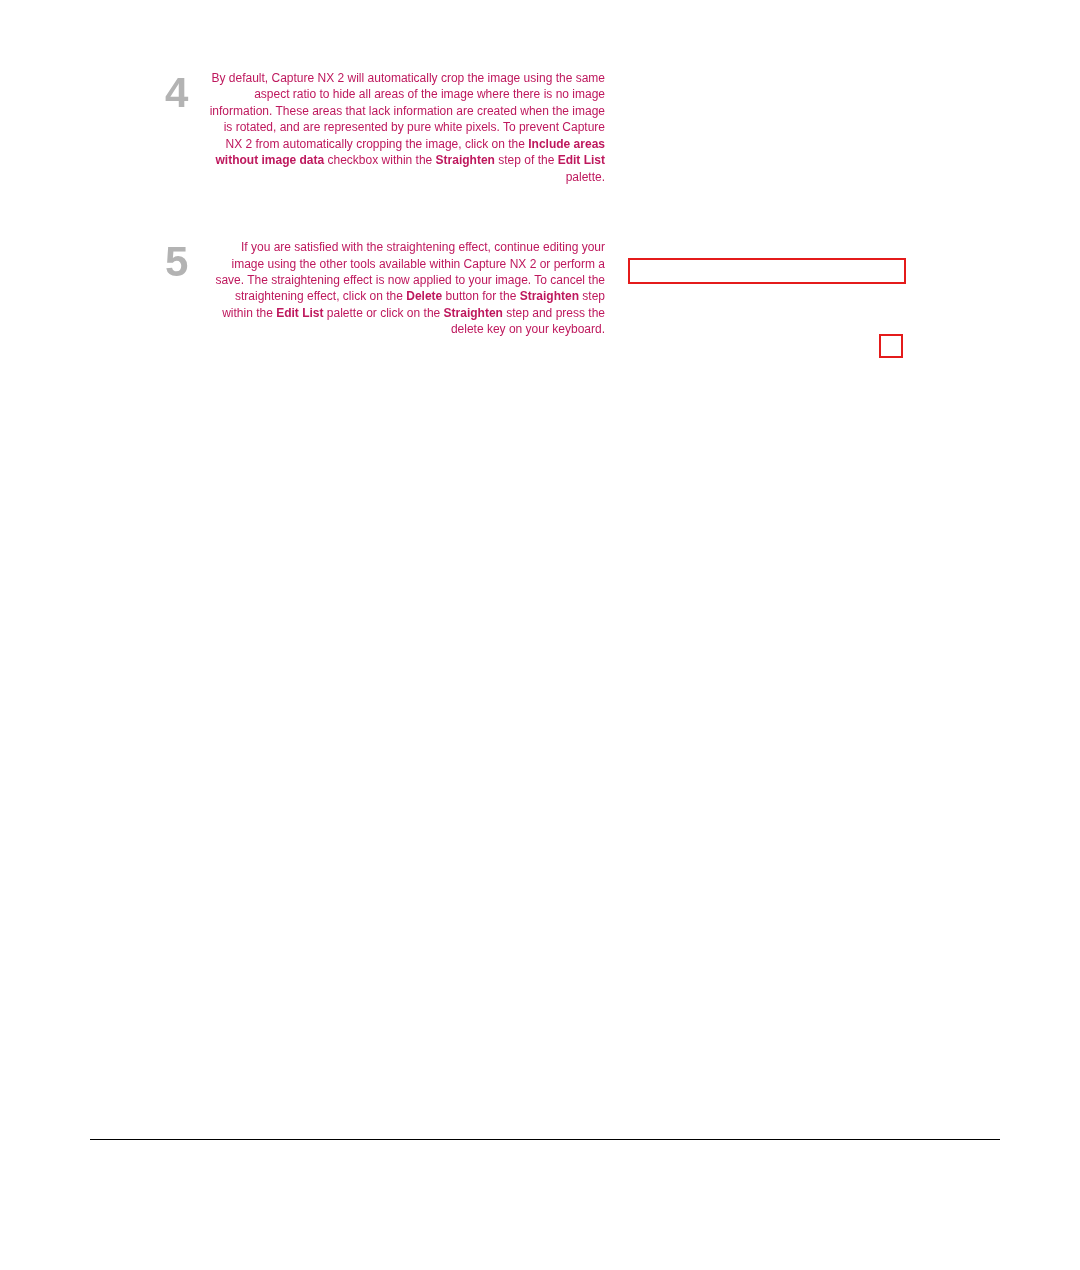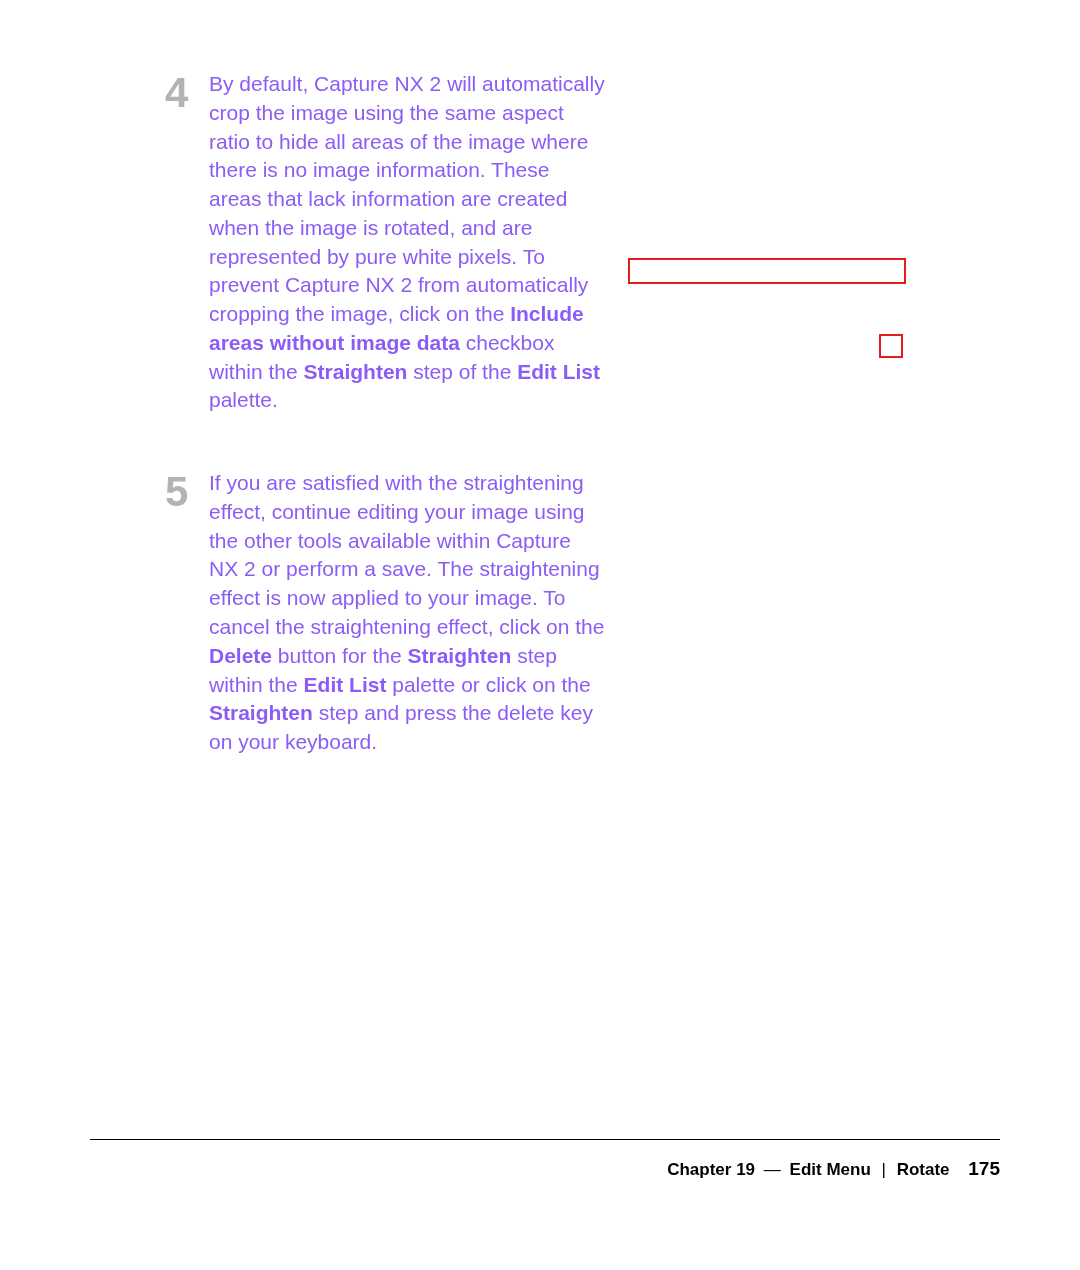--- a/index.html
+++ b/index.html
@@ -30,24 +30,25 @@
       font-size: 42px;
       font-weight: 700;
       color: #b3b3b3;
       line-height: 1;
       width: 44px;
       flex-shrink: 0;
       padding-top: 2px;
       text-align: left;
     }
     .step-text {
-      font-size: 21px;
+      font-size: 12px;
       line-height: 1.37;
-      color: #8b5cf6;
+      color: #be185d;
       flex: 1;
+      text-align: right;
     }
     .step-text b {
       font-weight: 700;
     }
     .redbox-wide {
       position: absolute;
       border: 2px solid #e41b1b;
       background: transparent;
     }
     .footer-line {
@@ -96,22 +97,14 @@
         <div class="step-number">5</div>
         <div class="step-text">If you are satisfied with the straightening effect, continue editing your image using the other tools available within Capture NX 2 or perform a save. The straightening effect is now applied to your image. To cancel the straightening effect, click on the <b>Delete</b> button for the <b>Straighten</b> step within the <b>Edit List</b> palette or click on the <b>Straighten</b> step and press the delete key on your keyboard.</div>
       </div>
     </div>
 
   <div class="redbox-wide" id="hl0" style="left: 628px; top: 258px; width: 278px; height: 26px;"></div>
   <div class="redbox-wide" id="hl1" style="left: 879px; top: 334px; width: 24px; height: 24px;"></div>
 
   <div class="footer-line"></div>
 
-  <div class="footer">
-    <span class="chapter">Chapter 19</span>
-    <span class="sep">—</span>
-    <span class="chapter">Edit Menu</span>
-    <span class="divider">|</span>
-    <span class="chapter">Rotate</span>
-    <span class="pagenum">175</span>
-  </div>
 
 </div>
 
 </body></html>

